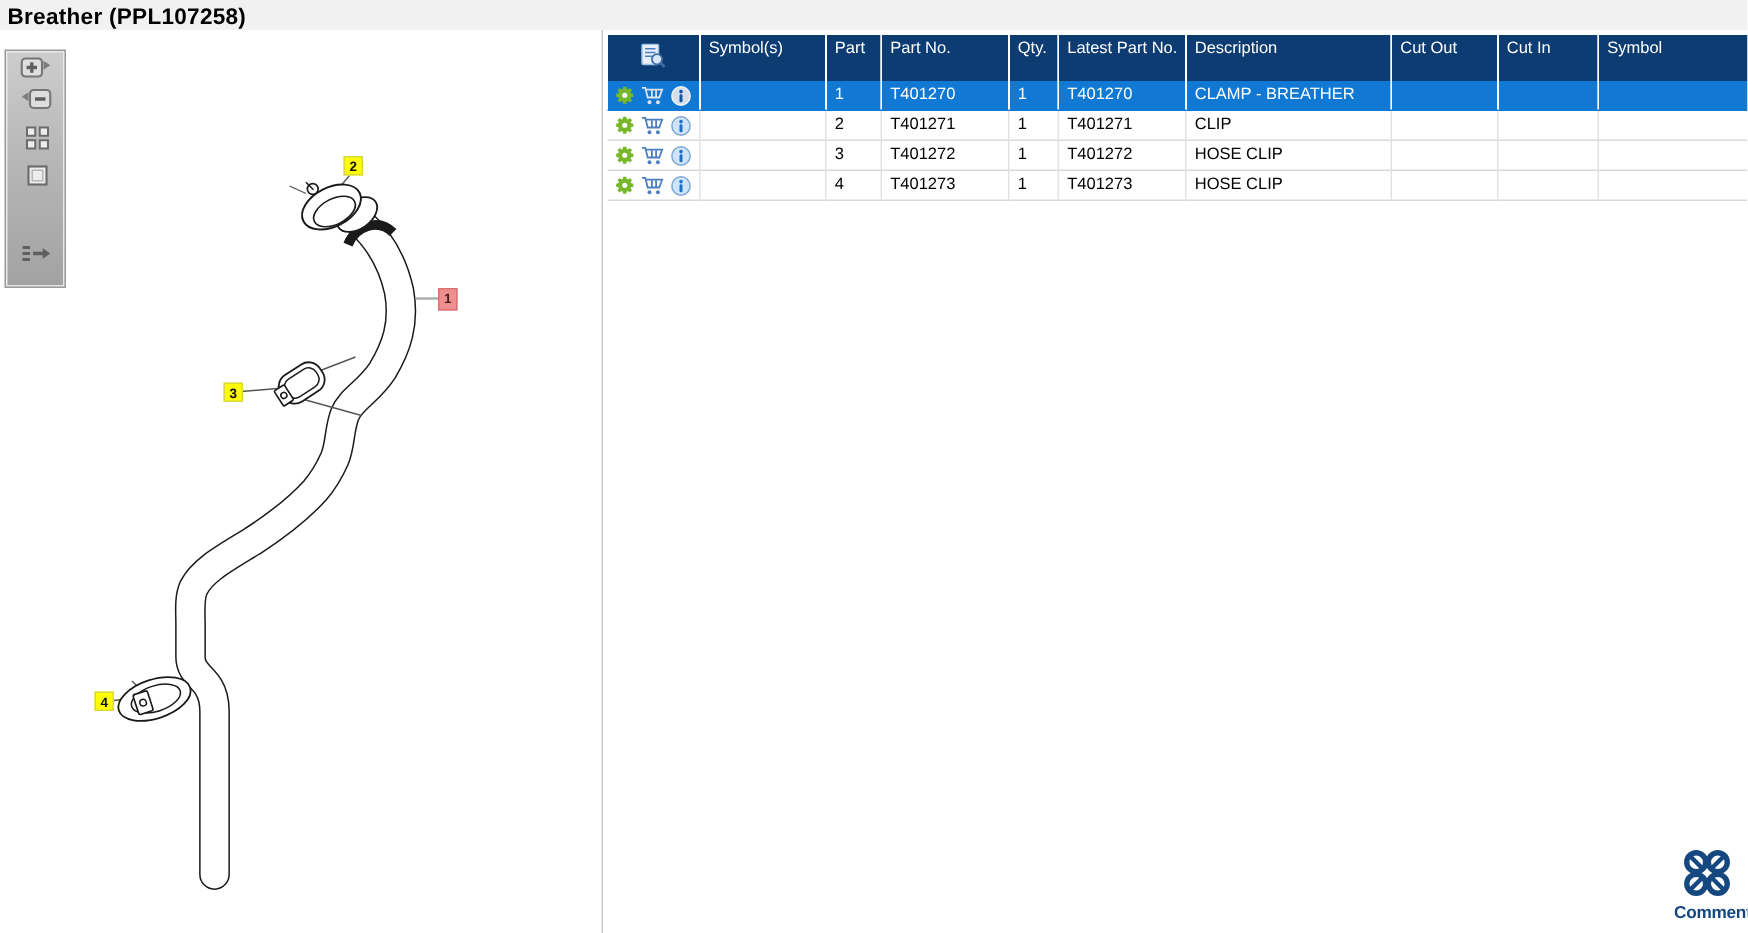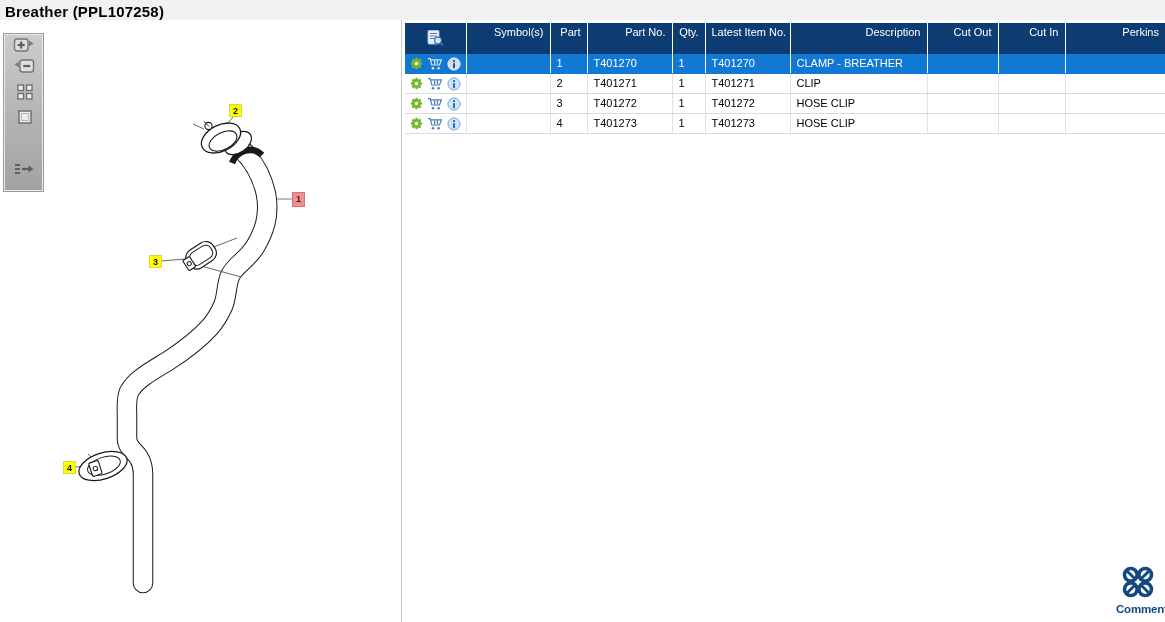--- a/index.html
+++ b/index.html
@@ -39,21 +39,21 @@
   }
   .callout.normal{background:#ffff00;border:1px solid #d8d840;}
   .callout.selected{background:#ef8f8f;border:1px solid #d97272;color:#4a1d1d;height:15px;line-height:13px;}
   
   .parts-table{
     position:absolute;left:405px;top:23px;width:760px;
     border-collapse:collapse;table-layout:fixed;
     font-size:11px;
   }
   .parts-table th{
-    background:#0d3c73;color:#fff;font-weight:400;text-align:right;
+    background:#0d3c73;color:#fff;font-weight:400;text-align:left;
     padding:3px 6px 16px 6px;height:12px;line-height:12px;
     border-left:1px solid rgba(255,255,255,.8);
     overflow:hidden;white-space:nowrap;
   }
   .parts-table th:first-child{border-left:none;padding:1px 0 0 0;text-align:center;}
   .parts-table td{
     background:#fff;color:#000;
     padding:3px 6px;height:13px;line-height:13px;
     border-bottom:1px solid #dadada;border-left:1px solid #e3e3e3;
     overflow:hidden;white-space:nowrap;
@@ -224,25 +224,25 @@
             <line x1="3" y1="8.5" x2="8" y2="8.5" stroke="#4d7fbe" stroke-width="1"></line>
             <circle cx="11" cy="10.5" r="3.4" fill="#d9e8f6" stroke="#3f6ea8" stroke-width="1.2"></circle>
             <line x1="13.4" y1="12.9" x2="16" y2="15.5" stroke="#3f6ea8" stroke-width="1.8"></line>
           </svg>
         </span>
       </th>
       <th>Symbol(s)</th>
       <th>Part</th>
       <th>Part No.</th>
       <th>Qty.</th>
-      <th>Latest Item No.</th>
+      <th>Latest Part No.</th>
       <th>Description</th>
       <th>Cut Out</th>
       <th>Cut In</th>
-      <th>Perkins</th>
+      <th>Symbol</th>
     </tr>
   </thead>
   <tbody>
       <tr class="selected">
     <td>
       <div class="icon-strip">
         <span>
           <svg width="13" height="13" viewBox="0 0 13 13">
             <g stroke="#76b82a" stroke-width="2.3">
               <line x1="6.5" y1="0.8" x2="6.5" y2="12.2"></line>

